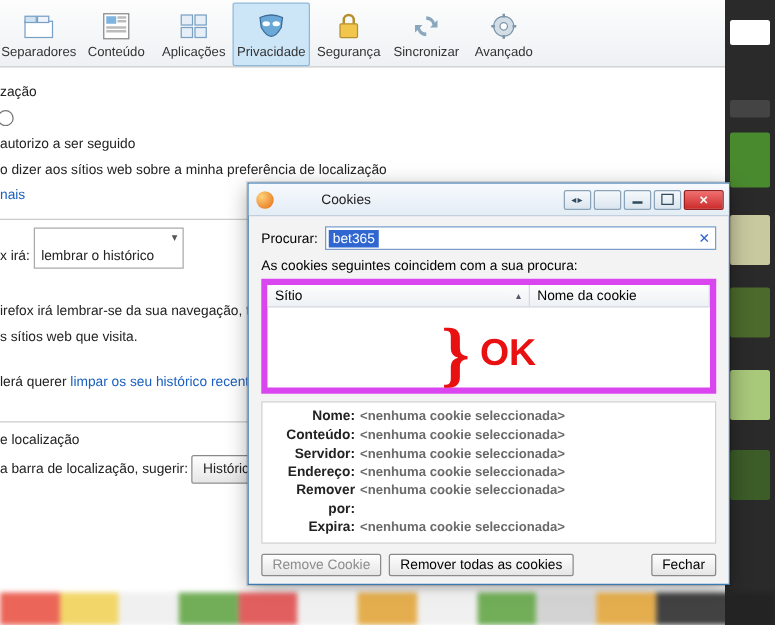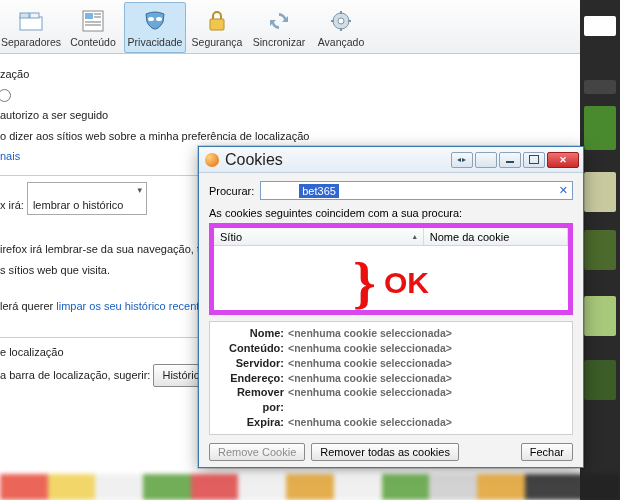--- a/index.html
+++ b/index.html
@@ -21,32 +21,32 @@
   hr.sep { border:0; border-top:1px solid #ccc; margin:10px 0 6px 0; }
   
   
   .rightstrip { position:absolute; top:0; right:0; width:40px; height:500px; background:#2a2a2a; }
   .rightstrip .blk { position:absolute; left:4px; width:32px; border-radius:2px; }
   
   
   .dialog { position:absolute; left:198px; top:146px; width:386px; height:322px; background:#f3f3f3; border:1px solid #3a7ab0; box-shadow:0 0 0 1px rgba(0,0,0,.15), 0 4px 16px rgba(0,0,0,.35); }
   .titlebar { height:26px; background:linear-gradient(#f7fafd,#e4ecf5); border-bottom:1px solid #c2d0dd; display:flex; align-items:center; padding:0 4px 0 6px; }
   .titlebar .ff { width:14px; height:14px; border-radius:50%; background:radial-gradient(circle at 30% 30%, #ffd27a, #e46a12); margin-right:6px; }
-  .titlebar .ttl { flex:1; font-size:16px; color:#222; }
+  .titlebar .ttl { flex:1; font-size:11px; color:#222;margin-left:32px; }
   .titlebar .wbtns { display:flex; gap:2px; }
   .wbtn { width:22px; height:16px; border:1px solid #8aa3b8; background:linear-gradient(#f5f9fc,#dbe5ee); border-radius:2px; display:flex; align-items:center; justify-content:center; font-size:9px; color:#304a5e; cursor:pointer; }
   .wbtn.min::before{content:"";display:block;width:8px;height:1.5px;background:#304a5e;margin-top:5px;}
   .wbtn.max::before{content:"";display:block;width:8px;height:7px;border:1.5px solid #304a5e;}
   .wbtn.close{ background:linear-gradient(#f07070,#cc2b2b); border-color:#9b1d1d; color:#fff; font-weight:bold; width:32px;}
   .wbtn.help::before{content:"◂▸";font-size:8px;letter-spacing:1px;}
   
   .dlgbody { padding:8px 10px; }
   .search-row { display:flex; align-items:center; gap:6px; }
   .search-row label { font-size:11px; }
-  .search-input { flex:1; border:1px solid #7a9ec9; height:19px; display:flex; align-items:center; background:#fff; position:relative;padding-left:36px; }
+  .search-input { flex:1; border:1px solid #7a9ec9; height:19px; display:flex; align-items:center; background:#fff; position:relative; }
   .search-input .seltext { background:#2f66d0; color:#fff; padding:1px 3px; font-size:11px; margin-left:2px; }
   .search-input .clear { position:absolute; right:4px; top:2px; color:#2f66d0; font-size:11px; cursor:pointer; }
   .matchtxt { margin:7px 0 4px 0; font-size:11px; }
   
   .listbox { border:5px solid #d946ef; background:#fff; height:92px; }
   .listhdr { display:flex; background:linear-gradient(#fdfdfd,#eef1f4); border-bottom:1px solid #cfd6dd; font-size:11px; height:18px; align-items:center; }
   .listhdr .col { padding:0 6px; border-right:1px solid #d4dbe2; height:100%; display:flex; align-items:center; }
   .listhdr .col1 { flex:1.5; }
   .listhdr .col2 { flex:1; }
   .listhdr .sort { font-size:8px; margin-left:auto; color:#556; }
@@ -87,20 +87,31 @@
         <svg width="22" height="22">
           <rect x="1" y="1" width="20" height="20" fill="#fff" stroke="#888"></rect>
           <rect x="3" y="3" width="8" height="6" fill="#7fb4e0"></rect>
           <rect x="12" y="3" width="7" height="2" fill="#bbb"></rect>
           <rect x="12" y="6" width="7" height="2" fill="#bbb"></rect>
           <rect x="3" y="11" width="16" height="2" fill="#bbb"></rect>
           <rect x="3" y="14" width="16" height="2" fill="#bbb"></rect>
         </svg>
       </span>
     <span>Conteúdo</span>
+  </div>
+  <div class="tool">
+    <span class="ic">
+        <svg width="24" height="22">
+          <rect x="2" y="2" width="9" height="8" fill="#e6eef7" stroke="#7aa0c4"></rect>
+          <rect x="13" y="2" width="9" height="8" fill="#e6eef7" stroke="#7aa0c4"></rect>
+          <rect x="2" y="12" width="9" height="8" fill="#e6eef7" stroke="#7aa0c4"></rect>
+          <rect x="13" y="12" width="9" height="8" fill="#e6eef7" stroke="#7aa0c4"></rect>
+        </svg>
+      </span>
+    <span>Aplicações</span>
   </div>
   <div class="tool sel">
     <span class="ic">
         <svg width="24" height="22">
           <path d="M3 4 Q12 0 21 4 L20 12 Q16 19 12 19 Q8 19 4 12 Z" fill="#6aa8d8" stroke="#3a6a98"></path>
           <ellipse cx="8" cy="9" rx="3" ry="2" fill="#fff"></ellipse>
           <ellipse cx="16" cy="9" rx="3" ry="2" fill="#fff"></ellipse>
         </svg>
       </span>
     <span>Privacidade</span>

